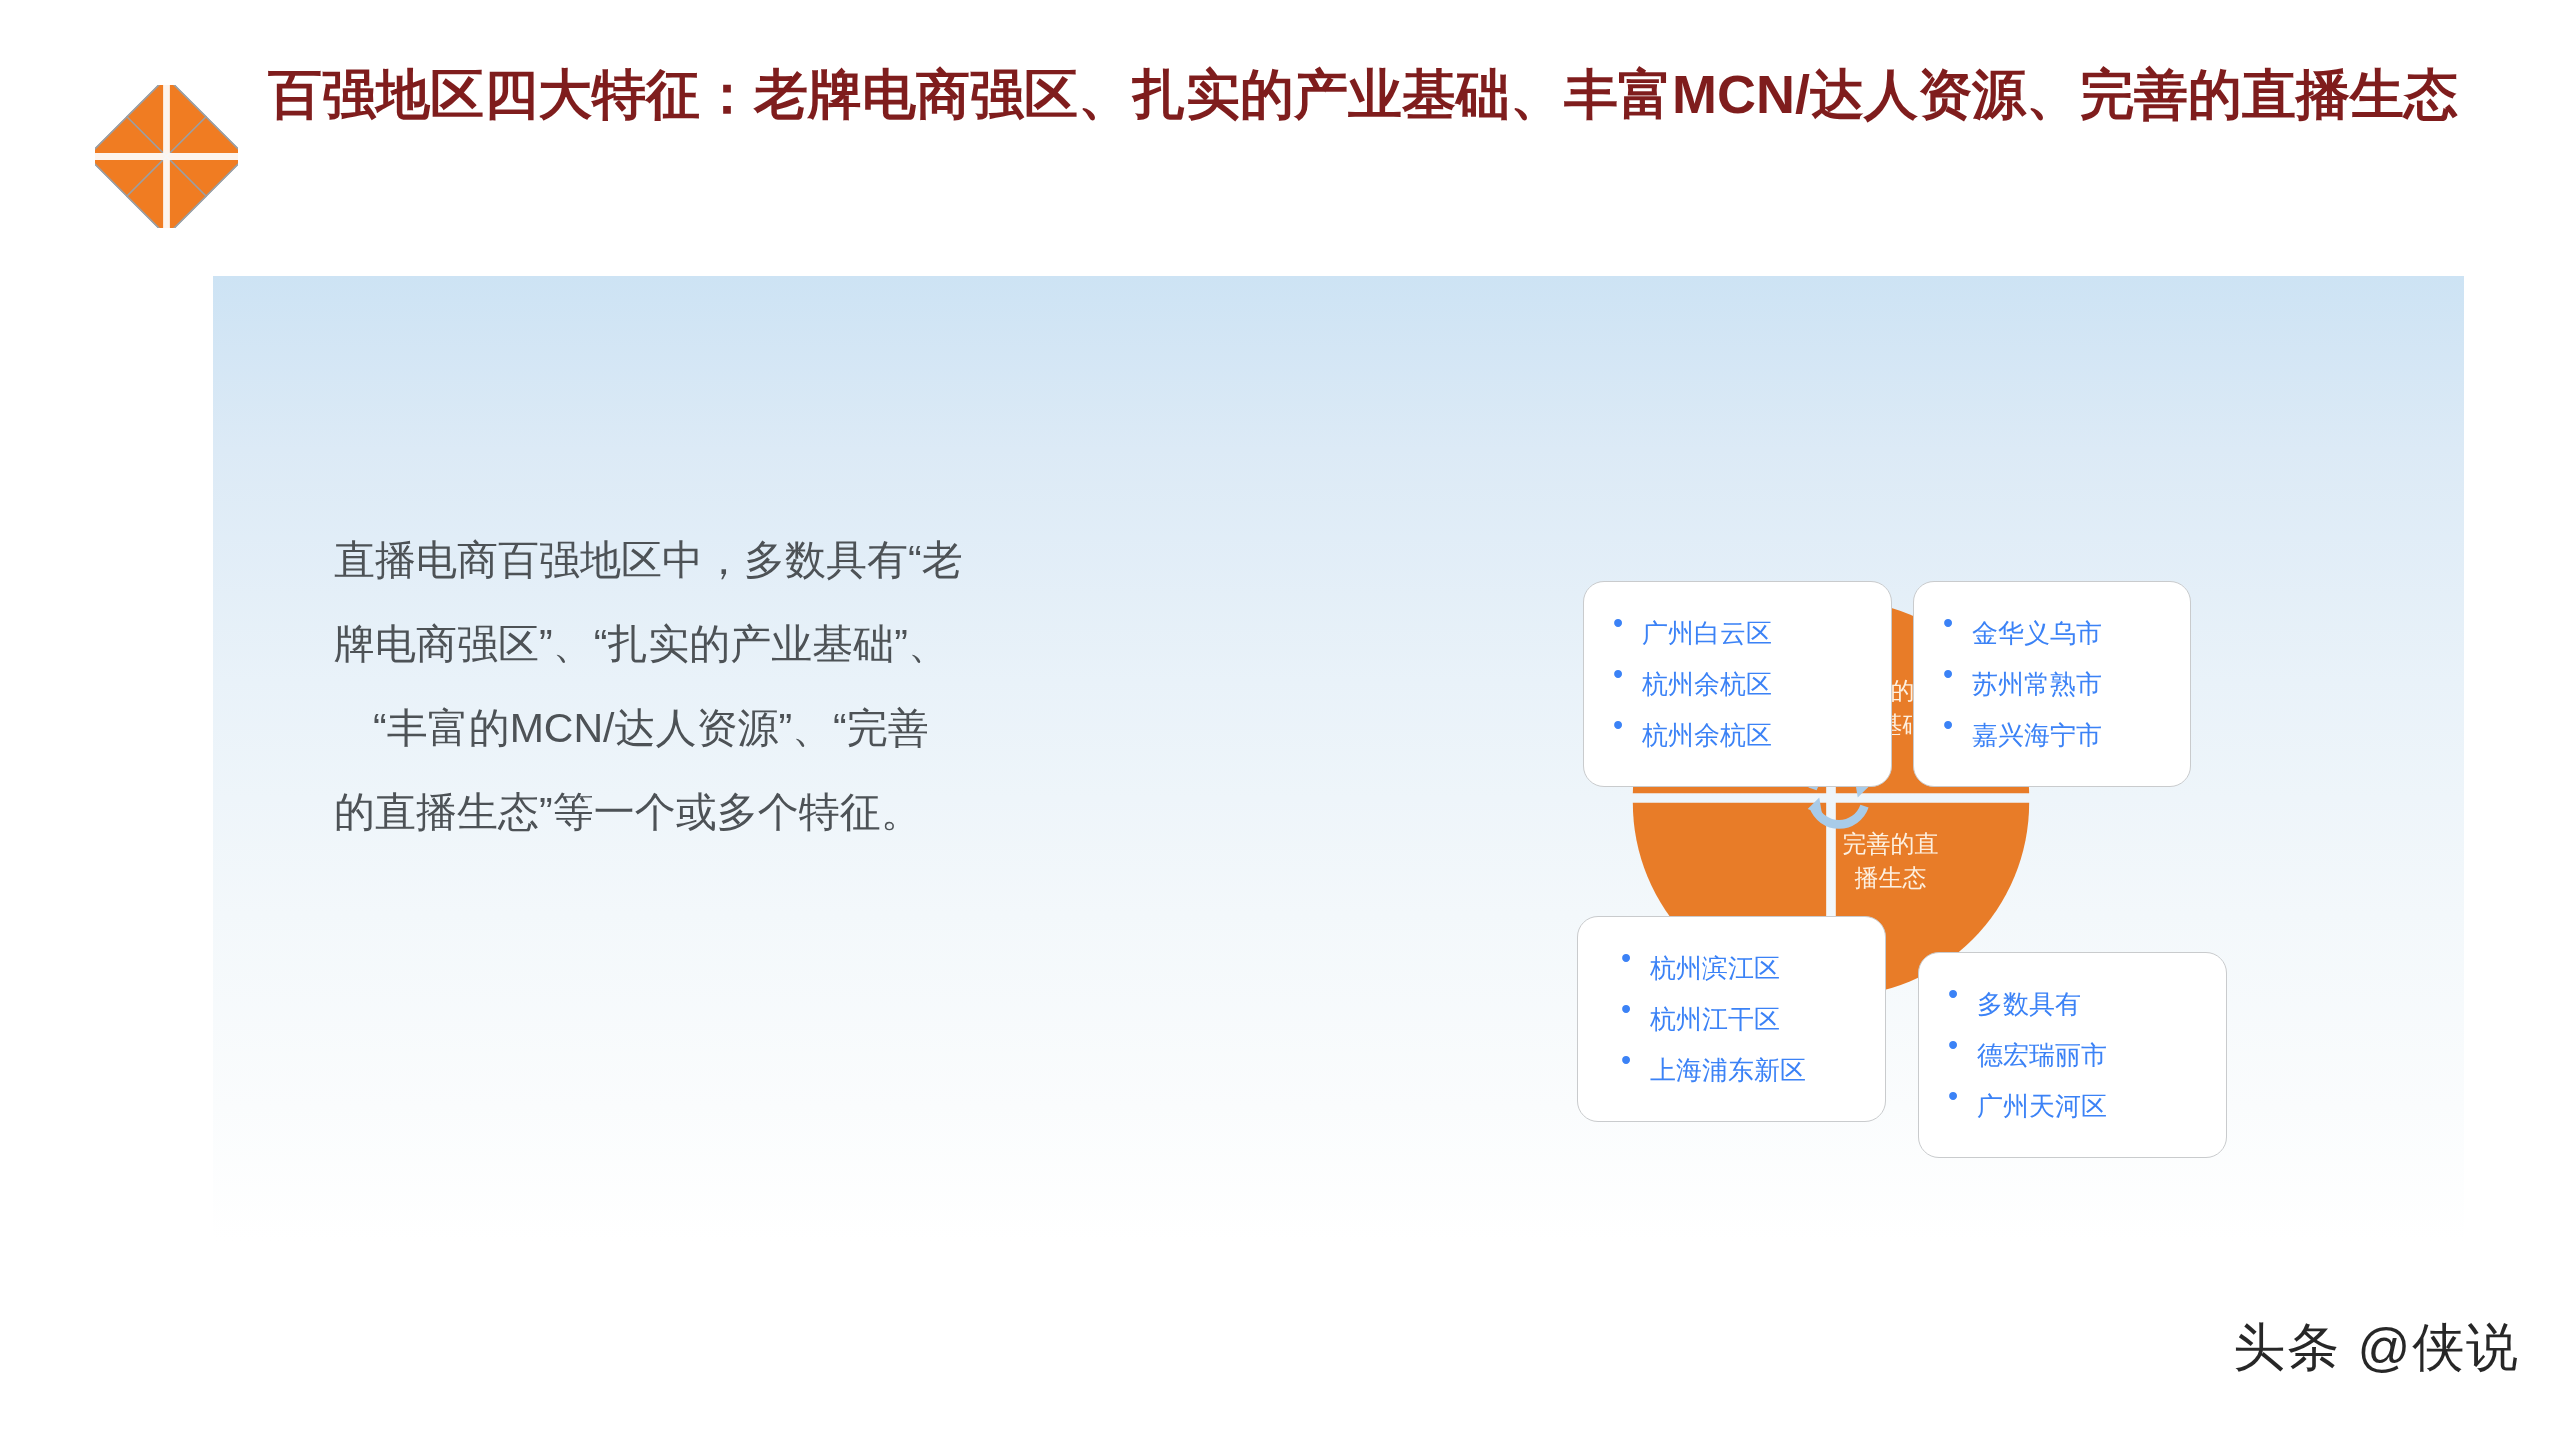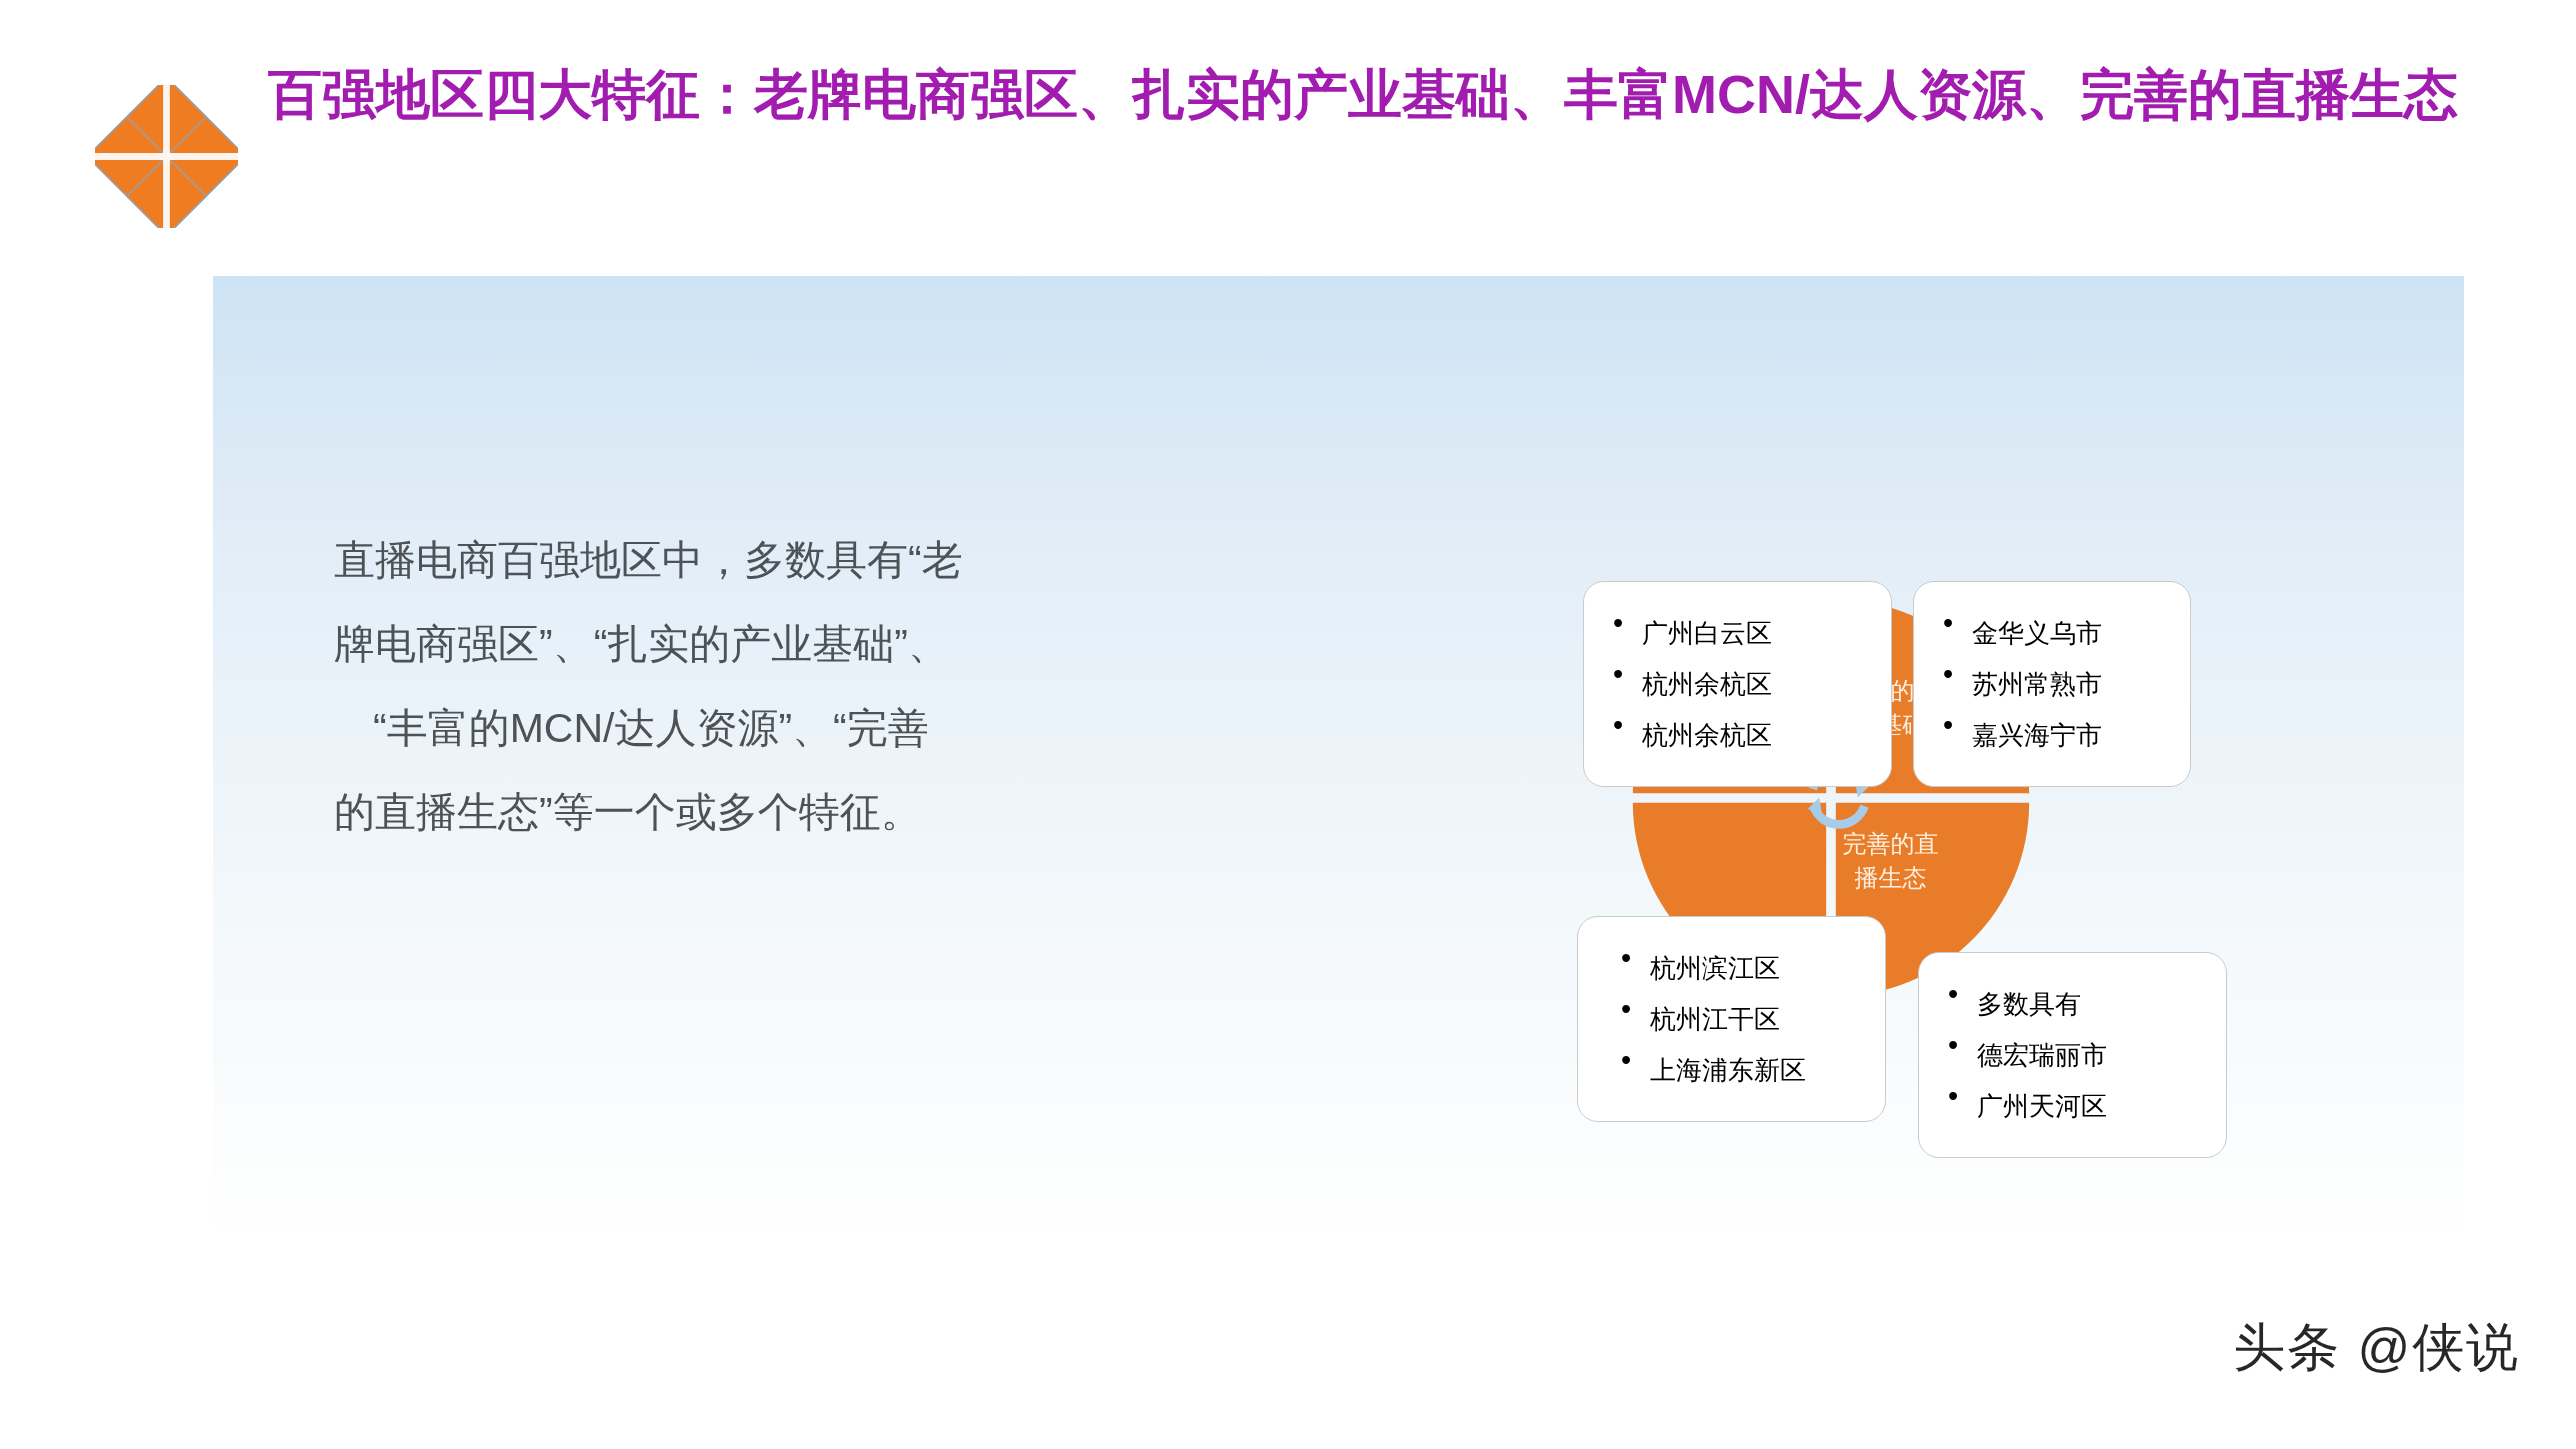--- a/index.html
+++ b/index.html
@@ -11,21 +11,21 @@
     overflow:hidden;
   }
 
   
   #header { position:absolute; left:0; top:0; width:2576px; height:275px; }
 
   #logo-mark { position:absolute; left:95px; top:85px; width:143px; height:143px; }
 
   #page-title {
     position:absolute; left:268px; top:60px; width:2222px;
-    font-size:54px; font-weight:bold; color:#a21caf;
+    font-size:54px; font-weight:bold; color:#7f1d1d;
     line-height:1.28; letter-spacing:0px;
   }
 
   
   #panel {
     position:absolute; left:213px; top:276px; width:2251px; height:966px;
     background:linear-gradient(to bottom,#cde3f4 0%, #dceaf6 18%, #e9f2f9 42%, #f3f8fb 66%, #fafcfd 86%, #ffffff 100%);
   }
 
   
@@ -65,21 +65,21 @@
   #quad-label-bl { left:279px; top:546px; }
   #quad-label-br { left:460px; top:551px; }
 
   
   #center-arrow-icon { position:absolute; left:447px; top:483px; width:77px; height:77px; }
 
   
   .callout {
     position:absolute; background:#ffffff;
     border:1.9px solid #c9cbcd; border-radius:21px;
-    font-size:26px; color:#000000; line-height:1.0;
+    font-size:26px; color:#3b82f6; line-height:1.0;
     padding:25px 29px;
   }
   .callout ul { list-style:none; }
   .callout li { white-space:nowrap; padding:12.6px 0; position:relative; }
   .callout li::before {
     content:"\2022"; position:absolute; font-size:29px; line-height:1;
   }
   .callout.align-left li { padding-left:29px; text-align:left; }
   .callout.align-left li::before { left:0; top:1.9px; }
   .callout.align-right { text-align:right; }

